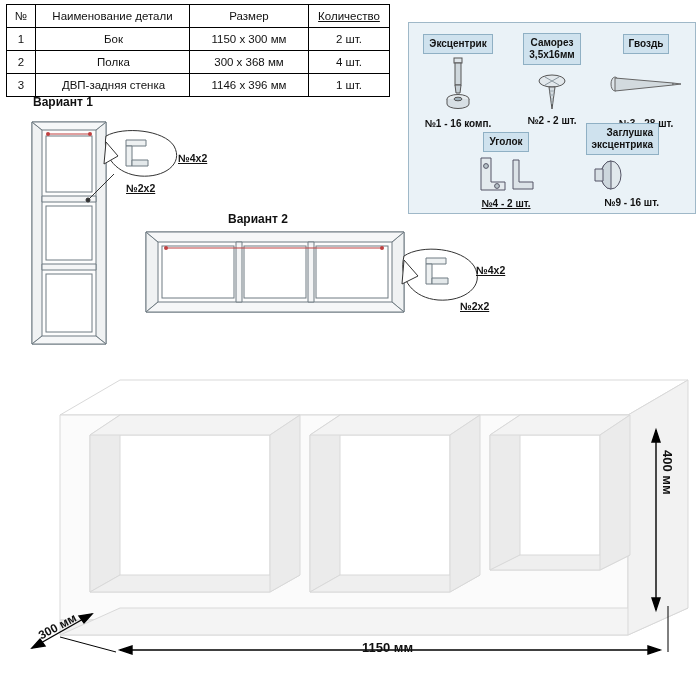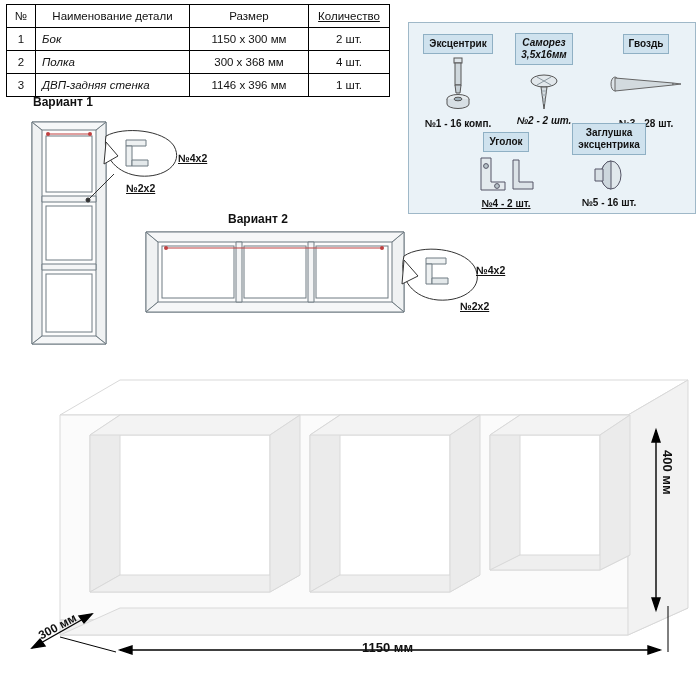--- a/index.html
+++ b/index.html
@@ -9,21 +9,21 @@
   }
   .abs{position:absolute;}
 
   
   #parts-table{left:6px;top:4px;border-collapse:collapse;}
   #parts-table td,#parts-table th{
     border:1px solid #000;font-size:11.5px;padding:2px 4px;height:18px;
     font-weight:normal;text-align:center;background:#fff;
   }
   #parts-table th{font-size:11.5px;}
-  #parts-table td.name{text-align:left;padding-left:6px;font-style:italic;}
+  #parts-table td.name{text-align:center;padding-left:6px;}
   #parts-table .c-num{width:20px;}
   #parts-table .c-name{width:145px;}
   #parts-table .c-size{width:110px;}
   #parts-table .c-qty{width:72px;text-decoration:underline;}
 
   
   #hardware{left:408px;top:22px;width:286px;height:190px;border:1px solid #9fb8c8;background:#eaf2f7;}
   .hw-cell{position:absolute;text-align:center;}
   .hw-title{
     display:inline-block;background:#cfe2ee;border:1px solid #8fb0c4;
@@ -93,21 +93,21 @@
           <path d="M40 31 h6 l-1 8 h-4 z" fill="#c6d0d6"></path>
           <ellipse cx="43" cy="45" rx="11" ry="4.5" fill="#e6ecef"></ellipse>
           <path d="M32 45 v5 a11 4.5 0 0 0 22 0 v-5" fill="#d7dfe4"></path>
           <ellipse cx="43" cy="45" rx="4" ry="1.8" fill="#9fb0ba"></ellipse>
         </g>
       </svg>
     </div>
     <div class="hw-label">№1 - 16 комп.</div>
   </div>
 
-  <div class="hw-cell" style="left:92px;top:10px;width:86px;font-style:italic;">
+  <div class="hw-cell" style="left:100px;top:10px;width:86px;">
     <span class="hw-title">
       <span>Саморез</span><br>
       <span>3,5х16мм</span>
     </span>
     <div class="hw-art" style="height:48px;">
       <svg width="86" height="48" viewBox="0 0 86 48">
         <g stroke="#555" fill="#e2e8ec">
           <ellipse cx="43" cy="16" rx="13" ry="6"></ellipse>
           <path d="M36 12 l14 8 M36 20 l14 -8" stroke="#8a979f" fill="none"></path>
           <path d="M40 22 l6 0 l-3 22 z" fill="#d3dbe0"></path>
@@ -140,35 +140,35 @@
           <path d="M18 6 h10 v24 h14 v8 h-24 z"></path>
           <circle cx="23" cy="14" r="2.4" fill="#b9c4ca"></circle>
           <circle cx="34" cy="34" r="2.4" fill="#b9c4ca"></circle>
           <path d="M50 8 h6 v22 h14 v7 h-20 z" fill="#dce3e8"></path>
         </g>
       </svg>
     </div>
     <div class="hw-label">№4 - 2 шт.</div>
   </div>
 
-  <div class="hw-cell" style="left:150px;top:100px;width:100px;">
+  <div class="hw-cell" style="left:150px;top:100px;width:100px;text-align:right;">
     <span class="hw-title">
       <span>Заглушка</span><br>
       <span>эксцентрика</span>
     </span>
     <div class="hw-art" style="height:40px;">
       <svg width="100" height="40" viewBox="0 0 100 40">
         <g stroke="#556" fill="#e1e8ec">
           <ellipse cx="52" cy="20" rx="10" ry="14"></ellipse>
           <path d="M42 20 a10 14 0 0 1 10 -14 v28 a10 14 0 0 1 -10 -14" fill="#cdd7dd"></path>
           <path d="M36 14 h8 v12 h-8 z" fill="#d8e0e5"></path>
         </g>
       </svg>
     </div>
-    <div class="hw-label">№5 - 16 шт.</div>
+    <div class="hw-label">№9 - 16 шт.</div>
   </div>
 </div>
 
 <div class="abs cap" id="cap-v1">Вариант 1</div>
 
 <svg class="abs" style="left:14px;top:112px;" width="190" height="250">
   <g fill="#ffffff" stroke="#6f7b82" stroke-width="1">
 
     <polygon points="18,10 92,10 92,232 18,232" fill="#fdfdfd"></polygon>
     <polygon points="18,10 28,18 28,224 18,232" fill="#f0f2f3"></polygon>

